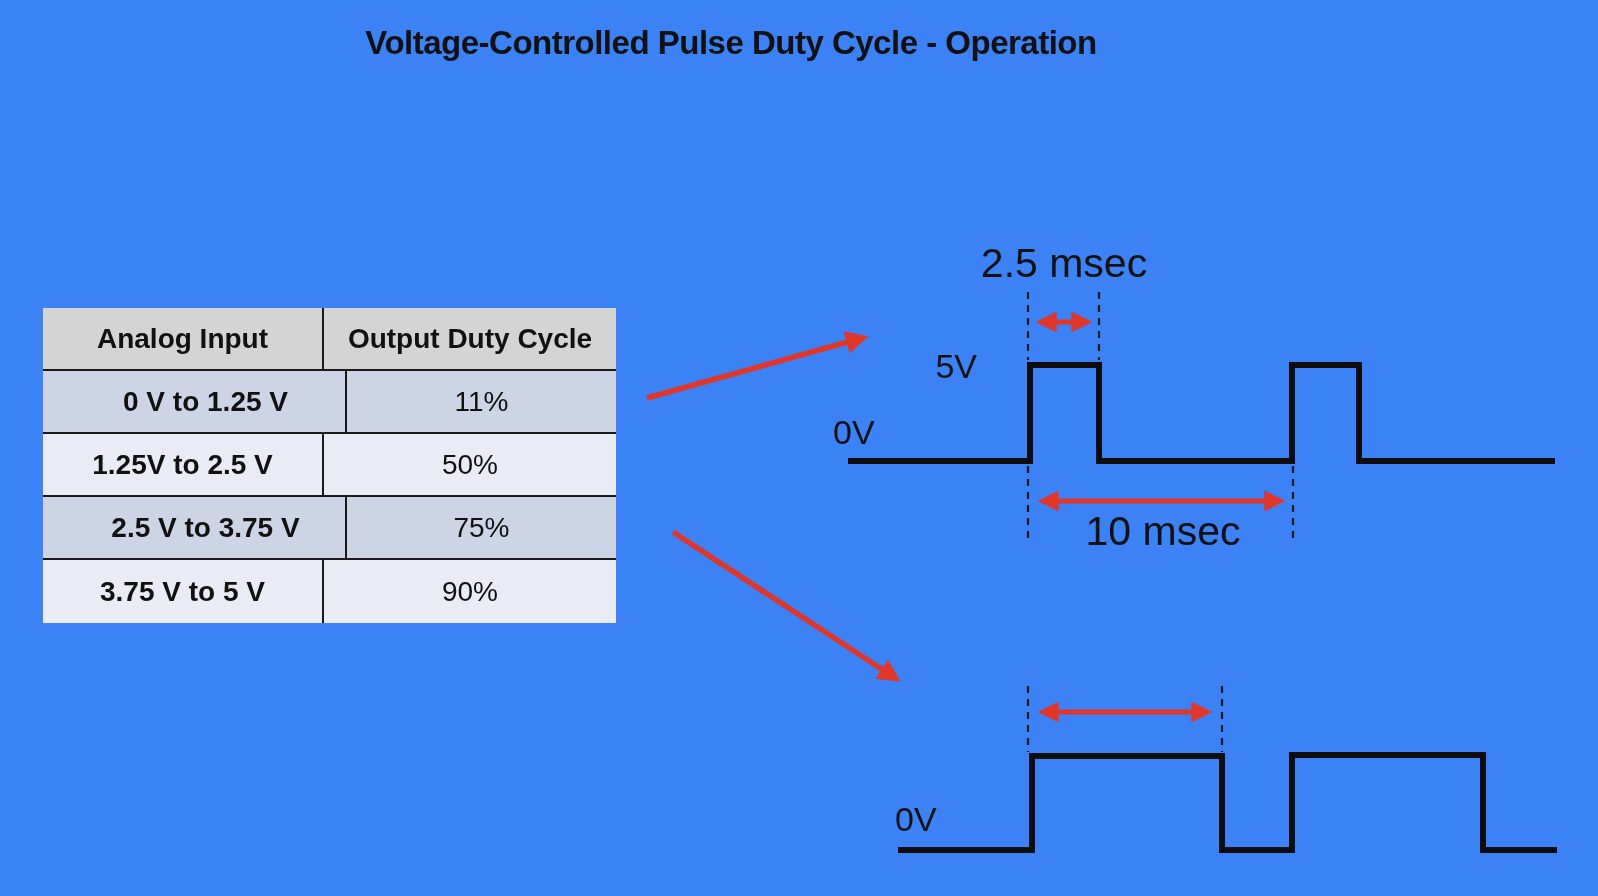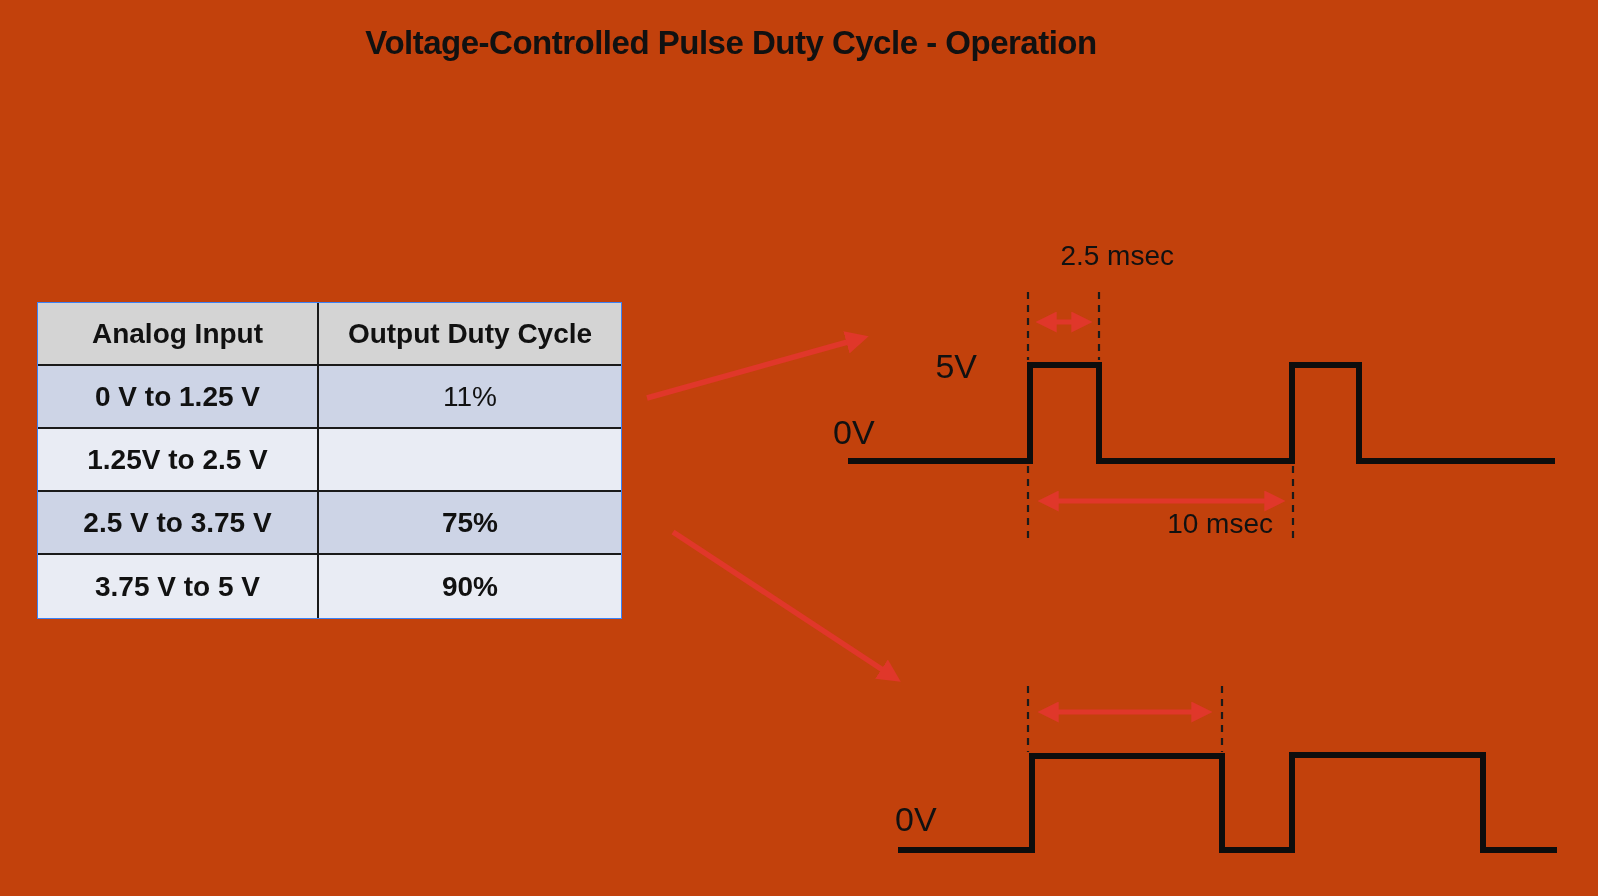--- a/index.html
+++ b/index.html
@@ -1,53 +1,53 @@
 <!DOCTYPE html>
 <html><head>
 <meta charset="utf-8">
 <style>
   html,body { margin:0; padding:0; background:#ffffff; }
   .canvas {
     position:relative; width:1598px; height:896px;
-    background:#c2410c; overflow:hidden;
+    background:#3b82f6; overflow:hidden;
     font-family:"Liberation Sans", sans-serif;
     color:#111111;
   }
   .abs { position:absolute; white-space:nowrap; }
 
   .main-title {
     left:0; top:24px; width:1462px; text-align:center;
     font-size:33px; font-weight:bold; letter-spacing:-0.5px;
   }
   .spec-heading {
     left:45px; top:249px; font-size:30px; font-weight:bold; letter-spacing:-0.5px;
   }
 
   
   .spec-table {
     position:absolute; left:37px; top:302px; width:585px;
-    border:1px solid #3b82f6; box-sizing:border-box;
+    border:6px solid #3b82f6; box-sizing:border-box;
   }
   .tr { display:flex; height:63px; border-bottom:2.5px solid #1a1a1a; box-sizing:border-box; }
   .tr:last-child { border-bottom:none; }
   .th { background:#d4d4d4; }
   .th .td { font-weight:bold; }
   .td {
     display:flex; align-items:center; justify-content:center;
     font-size:28px; box-sizing:border-box;
   }
   .c1 { width:281px; border-right:2.5px solid #1a1a1a; font-weight:bold; }
   .c2 { flex:1; }
-  .row-a { background:#cdd4e6; }
+  .row-a { background:#cdd4e6;padding-left:23px; }
   .row-b { background:#e9ecf4; }
-  .bold { font-weight:bold; }
+  .bold { font-weight:normal; }
 
   
   .wave-label  { font-size:34px; }
-  .dim-label   { font-size:28px; text-align:right; width:220px; }
+  .dim-label   { font-size:41px; text-align:center; width:220px; }
 
   svg.overlay { position:absolute; left:0; top:0; }
 </style>
 </head>
 <body>
 
 <div class="canvas">
 
   <div class="abs main-title">Voltage-Controlled Pulse Duty Cycle - Operation</div>
 
@@ -56,20 +56,21 @@
     <div class="tr th">
       <div class="td c1">Analog Input</div>
       <div class="td c2">Output Duty Cycle</div>
     </div>
     <div class="tr row-a">
       <div class="td c1">0 V to 1.25 V</div>
       <div class="td c2">11%</div>
     </div>
     <div class="tr row-b">
       <div class="td c1">1.25V to 2.5 V</div>
+      <div class="td c2">50%</div>
     </div>
     <div class="tr row-a">
       <div class="td c1">2.5 V to 3.75 V</div>
       <div class="td c2 bold">75%</div>
     </div>
     <div class="tr row-b">
       <div class="td c1">3.75 V to 5 V</div>
       <div class="td c2 bold">90%</div>
     </div>
   </div>

